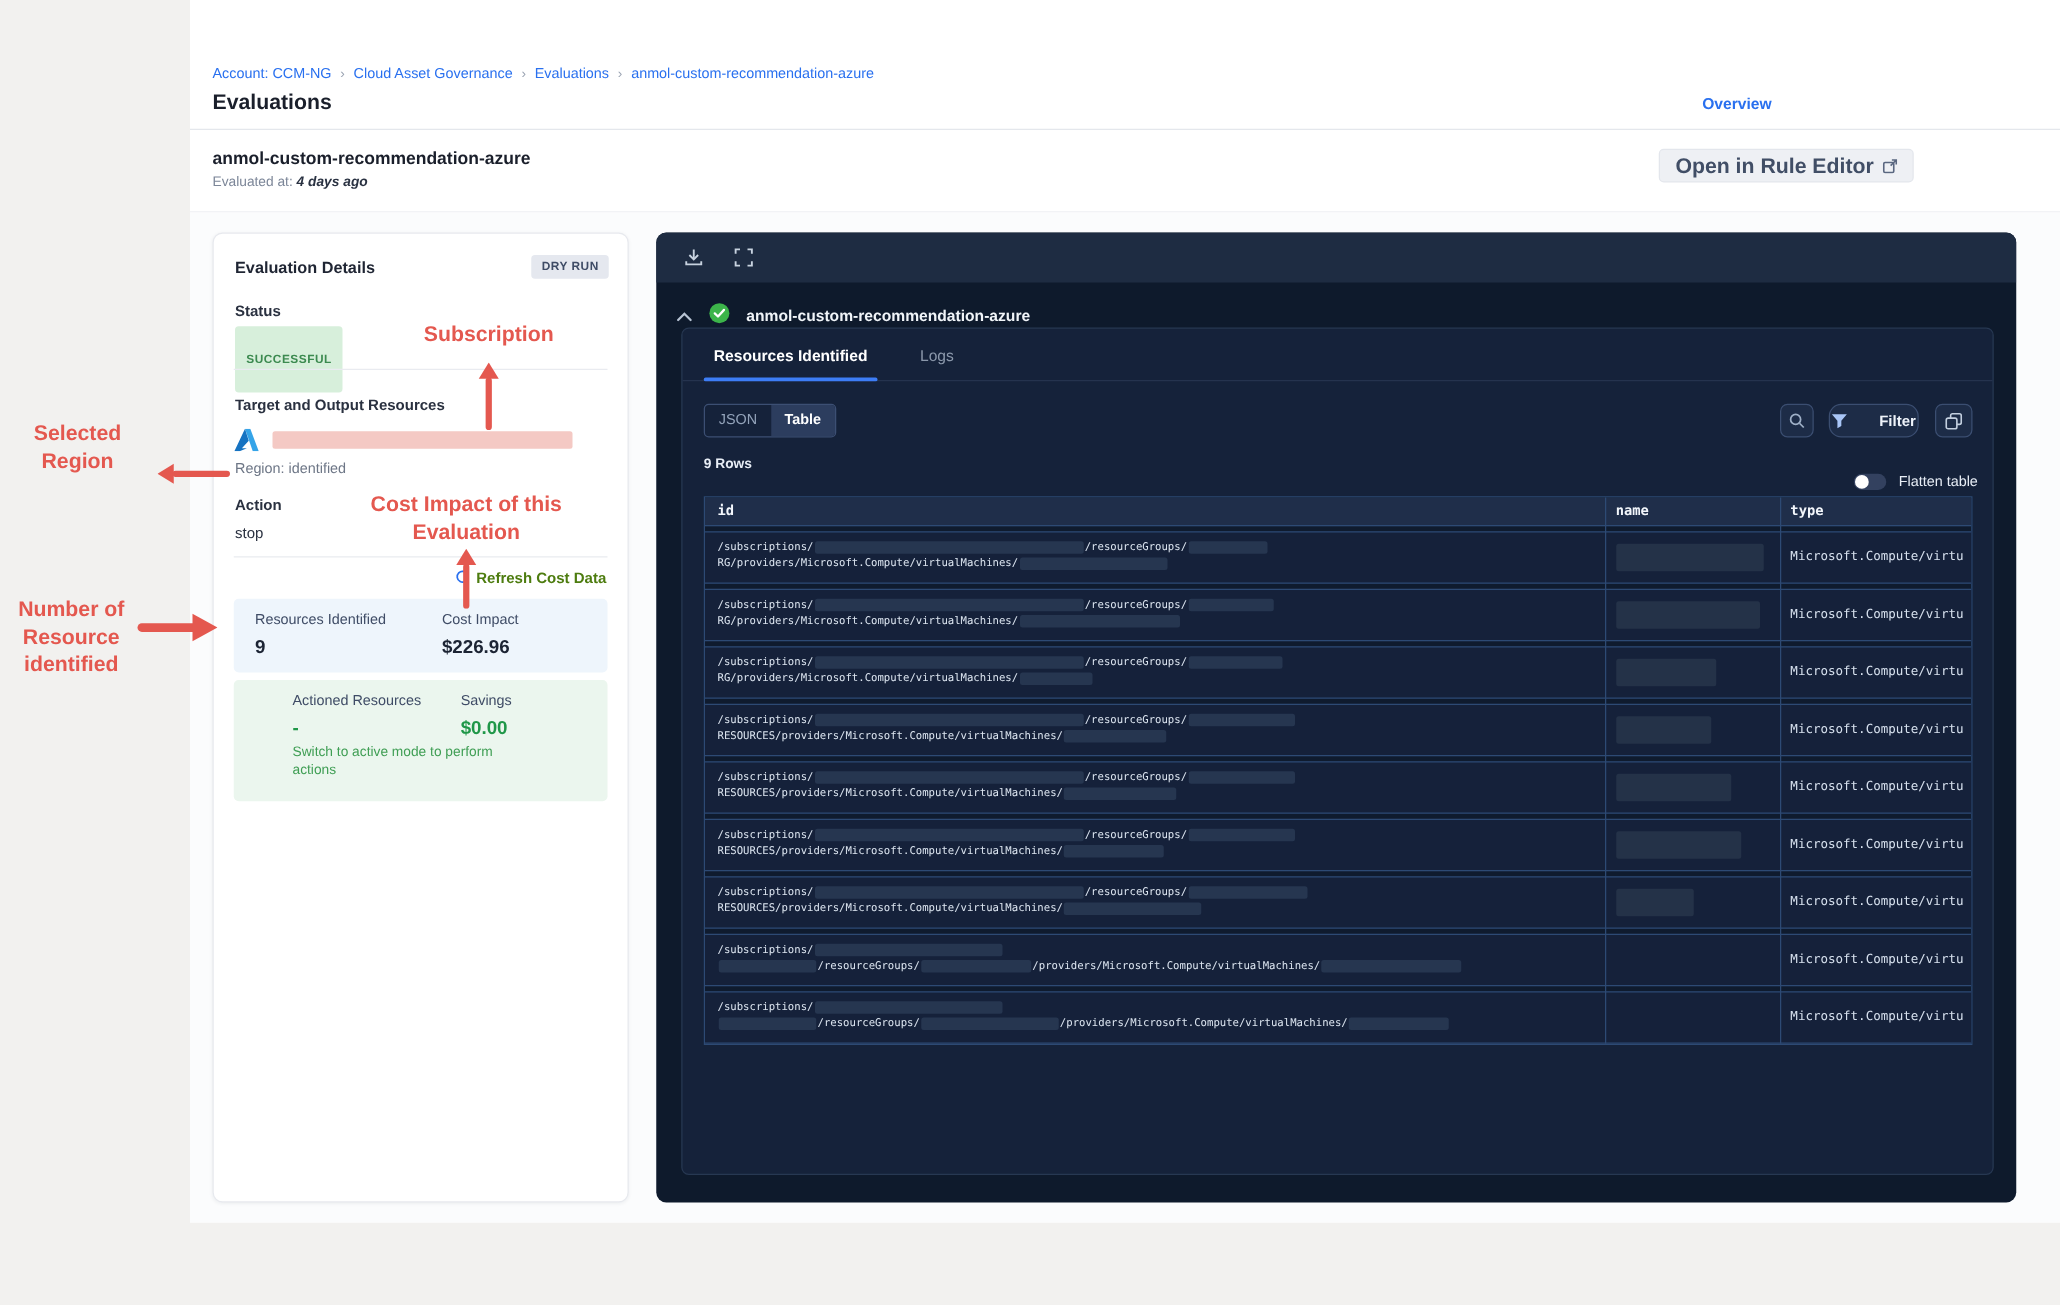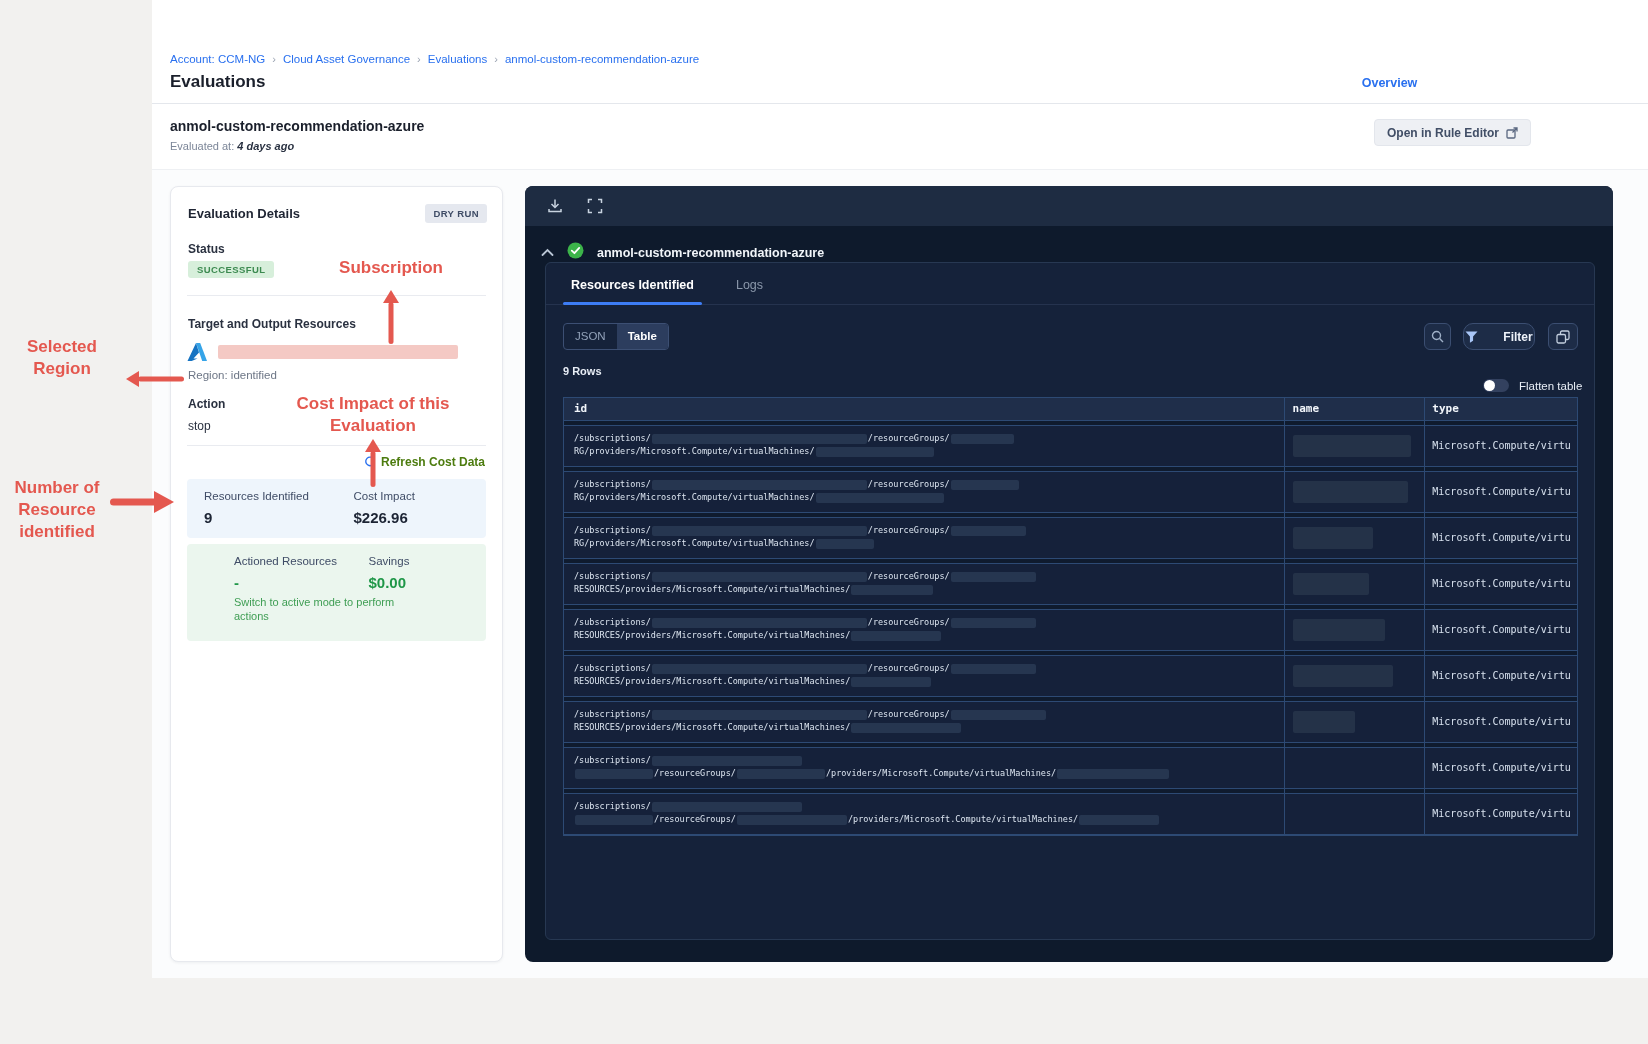--- a/index.html
+++ b/index.html
@@ -20,34 +20,34 @@
   .top-nav { position:absolute; right:130px; top:76px; display:flex; align-items:flex-start; gap:38px;flex-direction:column; }
   .top-nav .nav-item { font-size:12.5px; font-weight:bold; color:#2970ef; cursor:pointer; white-space:nowrap; }
   .top-nav .nav-item.active { background:#1c2b4e; color:#ffffff; border-radius:999px; padding:7px 17px; }
 
   
   .sub-header { position:absolute; left:0; top:104px; width:100%; height:66px; background:#fff; border-bottom:1px solid #eef0f3; }
   .sub-title { position:absolute; left:18px; top:14px; font-size:14px; font-weight:bold; color:#1a1f2b; }
   .sub-meta { position:absolute; left:18px; top:36px; font-size:11px; color:#7c8698; }
   .sub-meta b { color:#2a3242;font-style:italic; }
   .rule-editor-btn { position:absolute; right:117px; top:15px; height:27px; background:#eef0f4; border:1px solid #e3e6ec;
-    border-radius:4px; display:flex; align-items:center; gap:7px; padding:0 12px; font-size:12px; font-weight:bold; color:#414e66; cursor:pointer; }
+    border-radius:4px; display:flex; align-items:center; gap:7px; padding:0 12px; font-size:17px; font-weight:bold; color:#414e66; cursor:pointer; }
 
   .content-bg { position:absolute; left:0; top:170px; width:100%; height:808px; background:#fbfcfd; }
 
   
   .details-card { position:absolute; left:170px; top:186px; width:333px; height:776px; background:#fff;
     border:1px solid #e7e9ee; border-radius:8px; box-shadow:0 1px 3px rgba(20,30,50,.06); }
   .dc-head { position:absolute; left:17px; right:15px; top:17px; display:flex; justify-content:space-between; align-items:center; }
   .dc-title { font-size:13px; font-weight:bold; color:#1f2533; }
   .dryrun-badge { background:#e5e8ef; color:#3f4c66; font-size:9.5px; font-weight:bold; letter-spacing:.4px; border-radius:3px; padding:4px 8px; }
   .lbl { font-size:12px; font-weight:bold; color:#2a3140; }
   .status-lbl { position:absolute; left:17px; top:55px; }
   .status-badge { position:absolute; left:17px; top:74px; background:#d7efdb; color:#3c8a50; font-size:9.5px; font-weight:bold;
-    letter-spacing:.4px; padding:3px 9px; border-radius:3px; }
+    letter-spacing:.4px; padding:21px 9px; border-radius:3px; }
   .dc-div1 { position:absolute; left:16px; right:16px; top:108px; border-top:1px solid #e9ebf0; }
   .target-lbl { position:absolute; left:17px; top:130px; }
   .azure-row { position:absolute; left:16px; top:156px; display:flex; align-items:center; gap:10px; }
   .redact-pink { width:240px; height:14px; background:#f4c9c4; border-radius:2px; }
   .region-txt { position:absolute; left:17px; top:182px; font-size:11.5px; color:#6d7686; }
   .action-lbl { position:absolute; left:17px; top:210px; }
   .action-val { position:absolute; left:17px; top:232px; font-size:12px; color:#2a3140; }
   .dc-div2 { position:absolute; left:16px; right:16px; top:258px; border-top:1px solid #e9ebf0; }
   .refresh-link { position:absolute; right:17px; top:268px; display:flex; align-items:center; gap:5px;
     font-size:12px; font-weight:bold; color:#4d7c0f; cursor:pointer; }

